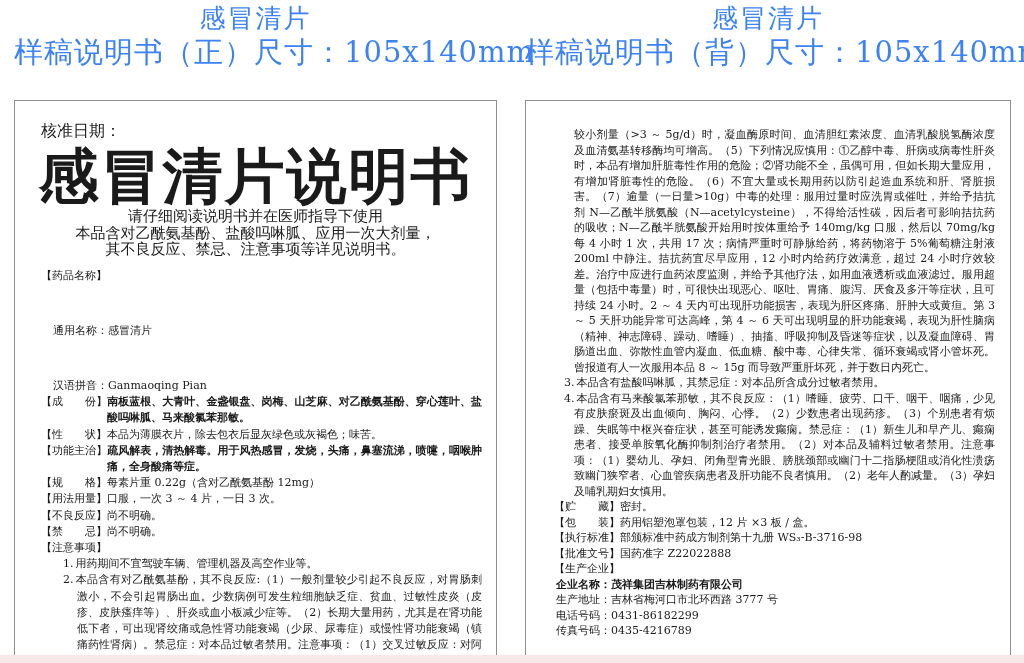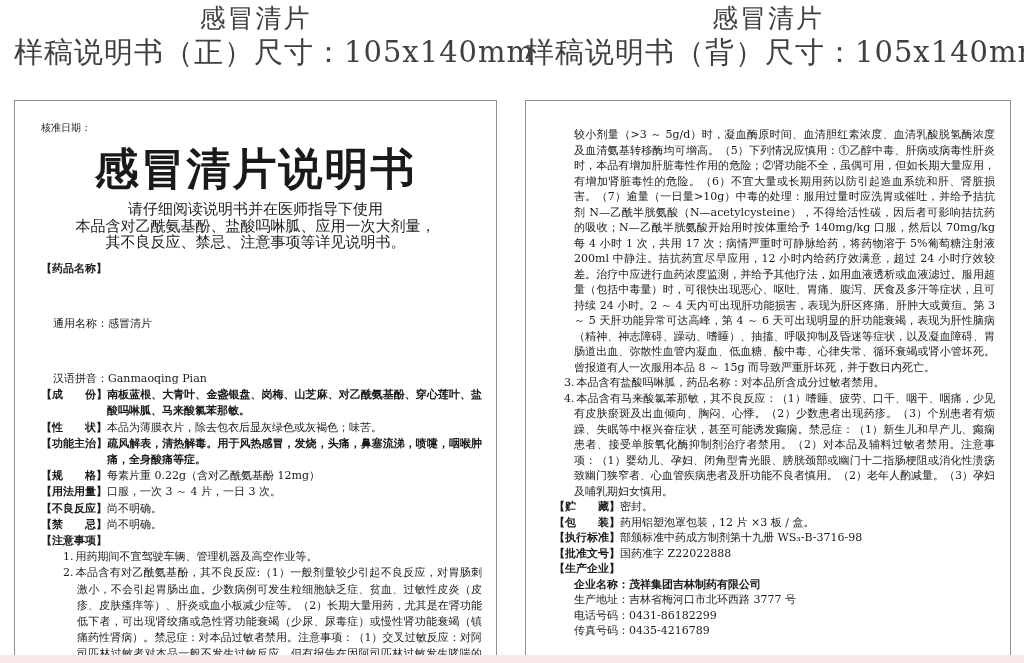--- a/index.html
+++ b/index.html
@@ -1,43 +1,43 @@
 <!DOCTYPE html>
 <html><head>
 <meta charset="utf-8">
 <style>
   html,body{margin:0;padding:0;}
   body{
     width:1024px;height:663px;overflow:hidden;position:relative;
     background:#ffffff;color:#1a1a1a;
     font-family:"DejaVu Serif","Liberation Serif",serif;
   }
-  .hdr{position:absolute;top:2px;text-align:center;color:#404040;}
+  .hdr{position:absolute;top:2px;text-align:center;color:#3b82f6;}
   .hdr-left{left:14px;width:483px;}
   .hdr-right{left:525px;width:486px;}
   .hdr .l1{font-size:26px;line-height:32px;letter-spacing:2px;}
   .hdr .l2{font-size:29px;line-height:36px;letter-spacing:1px;white-space:nowrap;}
   .panel{
     position:absolute;top:100px;height:585px;background:#fff;
     border:1px solid #8f8f8f;box-sizing:border-box;
   }
   .panel-left{left:14px;width:483px;}
   .panel-right{left:525px;width:486px;}
-  .approval{margin:20px 0 0 26px;font-size:10px;}
+  .approval{margin:20px 0 0 26px;font-size:16px;}
   .big-title{
-    margin-top:6px;text-align:center;font-size:44px;font-weight:bold;
+    margin-top:6px;text-align:center;font-size:60px;font-weight:bold;
     letter-spacing:2px;line-height:56px;font-family:"DejaVu Serif","Liberation Serif",serif;
   }
   .notices{margin-top:4px;text-align:center;font-weight:normal;font-size:15px;line-height:16.5px;}
   .body-l{margin:10px 14px 0 26px;font-size:11px;line-height:16.2px;text-align:justify;}
   .body-r{margin:26px 15px 0 28px;font-size:11px;line-height:15.5px;text-align:justify;}
   .row{padding-left:66px;text-indent:-66px;}
-  .lbl{font-weight:bold;}
+  .lbl{font-weight:normal;}
   .sub{margin-left:12px;margin-top:39px;}
-  .sub2{margin-left:20px;}
+  .sub2{margin-left:2px;}
   .note{margin-left:22px;padding-left:14px;text-indent:-14px;}
   .note-r{margin-left:10px;padding-left:10px;text-indent:-10px;}
   .num{padding-right:2px;}
   .cont{margin-left:20px;}
   .bold{font-weight:bold;}
   .bottom-strip{
     position:absolute;left:0;top:655px;width:1024px;height:8px;
     background:#f8e8e8;z-index:5;
   }
 </style>
@@ -97,21 +97,21 @@
     <div class="note">
       <span class="num">2.</span><span>本品含有对乙酰氨基酚，其不良反应:（1）一般剂量较少引起不良反应，对胃肠刺激小，不会引起胃肠出血。少数病例可发生粒细胞缺乏症、贫血、过敏性皮炎（皮疹、皮肤瘙痒等）、肝炎或血小板减少症等。（2）长期大量用药，尤其是在肾功能低下者，可出现肾绞痛或急性肾功能衰竭（少尿、尿毒症）或慢性肾功能衰竭（镇痛药性肾病）。禁忌症：对本品过敏者禁用。注意事项：（1）交叉过敏反应：对阿司匹林过敏者对本品一般不发生过敏反应。但有报告在因阿司匹林过敏发生哮喘的病人中，少数（&lt;5%）可于服用本品后发生轻度支气管痉挛性反应。（2）本品可通过胎盘，故应考虑到孕妇用本品后可能对胎儿造成的不良影响。（3）虽然哺乳期妇女服用本品后在乳汁中可达一定浓度，但在哺乳婴儿尿中尚未发现过本品或本品的代谢产物排出。（4）对诊断的干扰：①血糖测定，应用葡萄糖氧化酶 / 过氧化酶法测定时可得假性低值，而用己糖激酶 /6—磷酸脱氢酶法测定时则无影响；②血清尿酸测定，应用磷钨酸法测定时可得假性高值；③尿5—羟吲哚醋酸（5—HIAA）测定，应用亚硝基萘酚试剂作定性过筛试验时可得假阳性结果，定量试验不受影响；④肝功能试验，应用一次大剂量（&gt;8 ～ 10g）或长期应用</span>
     </div>
   </div>
 </div>
 
 <div class="panel panel-right">
   <div class="body-r">
     <div class="cont">较小剂量（&gt;3 ～ 5g/d）时，凝血酶原时间、血清胆红素浓度、血清乳酸脱氢酶浓度及血清氨基转移酶均可增高。（5）下列情况应慎用：①乙醇中毒、肝病或病毒性肝炎时，本品有增加肝脏毒性作用的危险；②肾功能不全，虽偶可用，但如长期大量应用，有增加肾脏毒性的危险。（6）不宜大量或长期用药以防引起造血系统和肝、肾脏损害。（7）逾量（一日量&gt;10g）中毒的处理：服用过量时应洗胃或催吐，并给予拮抗剂 N—乙酰半胱氨酸（N—acetylcysteine），不得给活性碳，因后者可影响拮抗药的吸收；N—乙酰半胱氨酸开始用时按体重给予 140mg/kg 口服，然后以 70mg/kg 每 4 小时 1 次，共用 17 次；病情严重时可静脉给药，将药物溶于 5%葡萄糖注射液 200ml 中静注。拮抗药宜尽早应用，12 小时内给药疗效满意，超过 24 小时疗效较差。治疗中应进行血药浓度监测，并给予其他疗法，如用血液透析或血液滤过。服用超量（包括中毒量）时，可很快出现恶心、呕吐、胃痛、腹泻、厌食及多汗等症状，且可持续 24 小时。2 ～ 4 天内可出现肝功能损害，表现为肝区疼痛、肝肿大或黄疸。第 3 ～ 5 天肝功能异常可达高峰，第 4 ～ 6 天可出现明显的肝功能衰竭，表现为肝性脑病（精神、神志障碍、躁动、嗜睡）、抽搐、呼吸抑制及昏迷等症状，以及凝血障碍、胃肠道出血、弥散性血管内凝血、低血糖、酸中毒、心律失常、循环衰竭或肾小管坏死。曾报道有人一次服用本品 8 ～ 15g 而导致严重肝坏死，并于数日内死亡。</div>
     <div class="note-r">
-      <span class="num">3.</span><span>本品含有盐酸吗啉胍，药品名称：对本品所含成分过敏者禁用。</span>
+      <span class="num">3.</span><span>本品含有盐酸吗啉胍，其禁忌症：对本品所含成分过敏者禁用。</span>
     </div>
     <div class="note-r">
       <span class="num">4.</span><span>本品含有马来酸氯苯那敏，其不良反应：（1）嗜睡、疲劳、口干、咽干、咽痛，少见有皮肤瘀斑及出血倾向、胸闷、心悸。（2）少数患者出现药疹。（3）个别患者有烦躁、失眠等中枢兴奋症状，甚至可能诱发癫痫。禁忌症：（1）新生儿和早产儿、癫痫患者、接受单胺氧化酶抑制剂治疗者禁用。（2）对本品及辅料过敏者禁用。注意事项：（1）婴幼儿、孕妇、闭角型青光眼、膀胱颈部或幽门十二指肠梗阻或消化性溃疡致幽门狭窄者、心血管疾病患者及肝功能不良者慎用。（2）老年人酌减量。（3）孕妇及哺乳期妇女慎用。</span>
     </div>
     <div class="row">
       <span class="lbl">【贮　　藏】</span><span>密封。</span>
     </div>
     <div class="row">
       <span class="lbl">【包　　装】</span><span>药用铝塑泡罩包装，12 片 ×3 板 / 盒。</span>
     </div>

